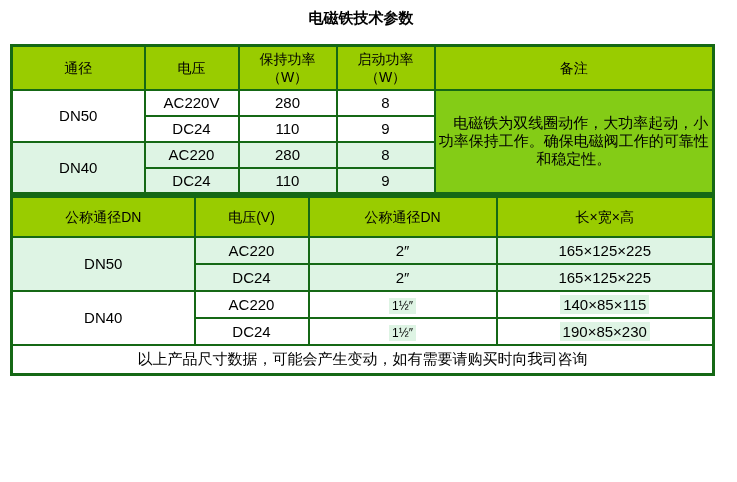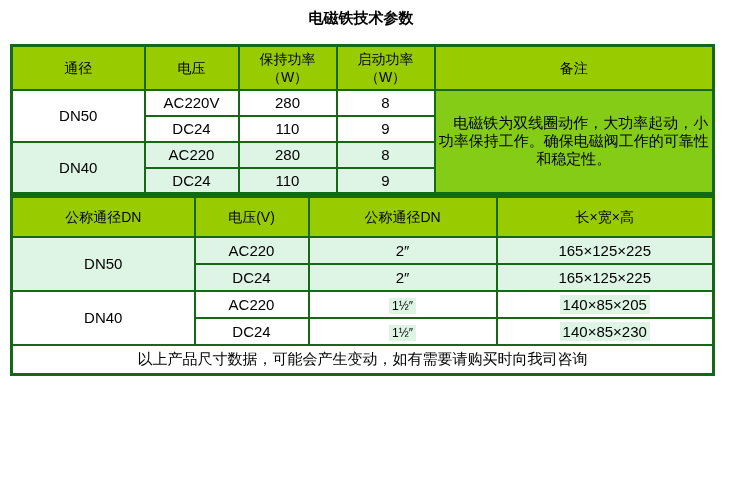--- a/index.html
+++ b/index.html
@@ -154,26 +154,26 @@
       </tr>
       <tr class="r2 green-row">
         <td>DC24</td>
         <td>2″</td>
         <td>165×125×225</td>
       </tr>
       <tr class="r2">
         <td rowspan="2">DN40</td>
         <td>AC220</td>
         <td><span class="hl small">1½″</span></td>
-        <td><span class="hl">140×85×205</span></td>
+        <td><span class="hl">140×85×115</span></td>
       </tr>
       <tr class="r2">
         <td>DC24</td>
         <td><span class="hl small">1½″</span></td>
-        <td><span class="hl">140×85×230</span></td>
+        <td><span class="hl">190×85×230</span></td>
       </tr>
       <tr>
         <td colspan="4" class="footnote">以上产品尺寸数据，可能会产生变动，如有需要请购买时向我司咨询</td>
       </tr>
     </tbody>
   </table>
 
 </div>
 
 </body></html>

